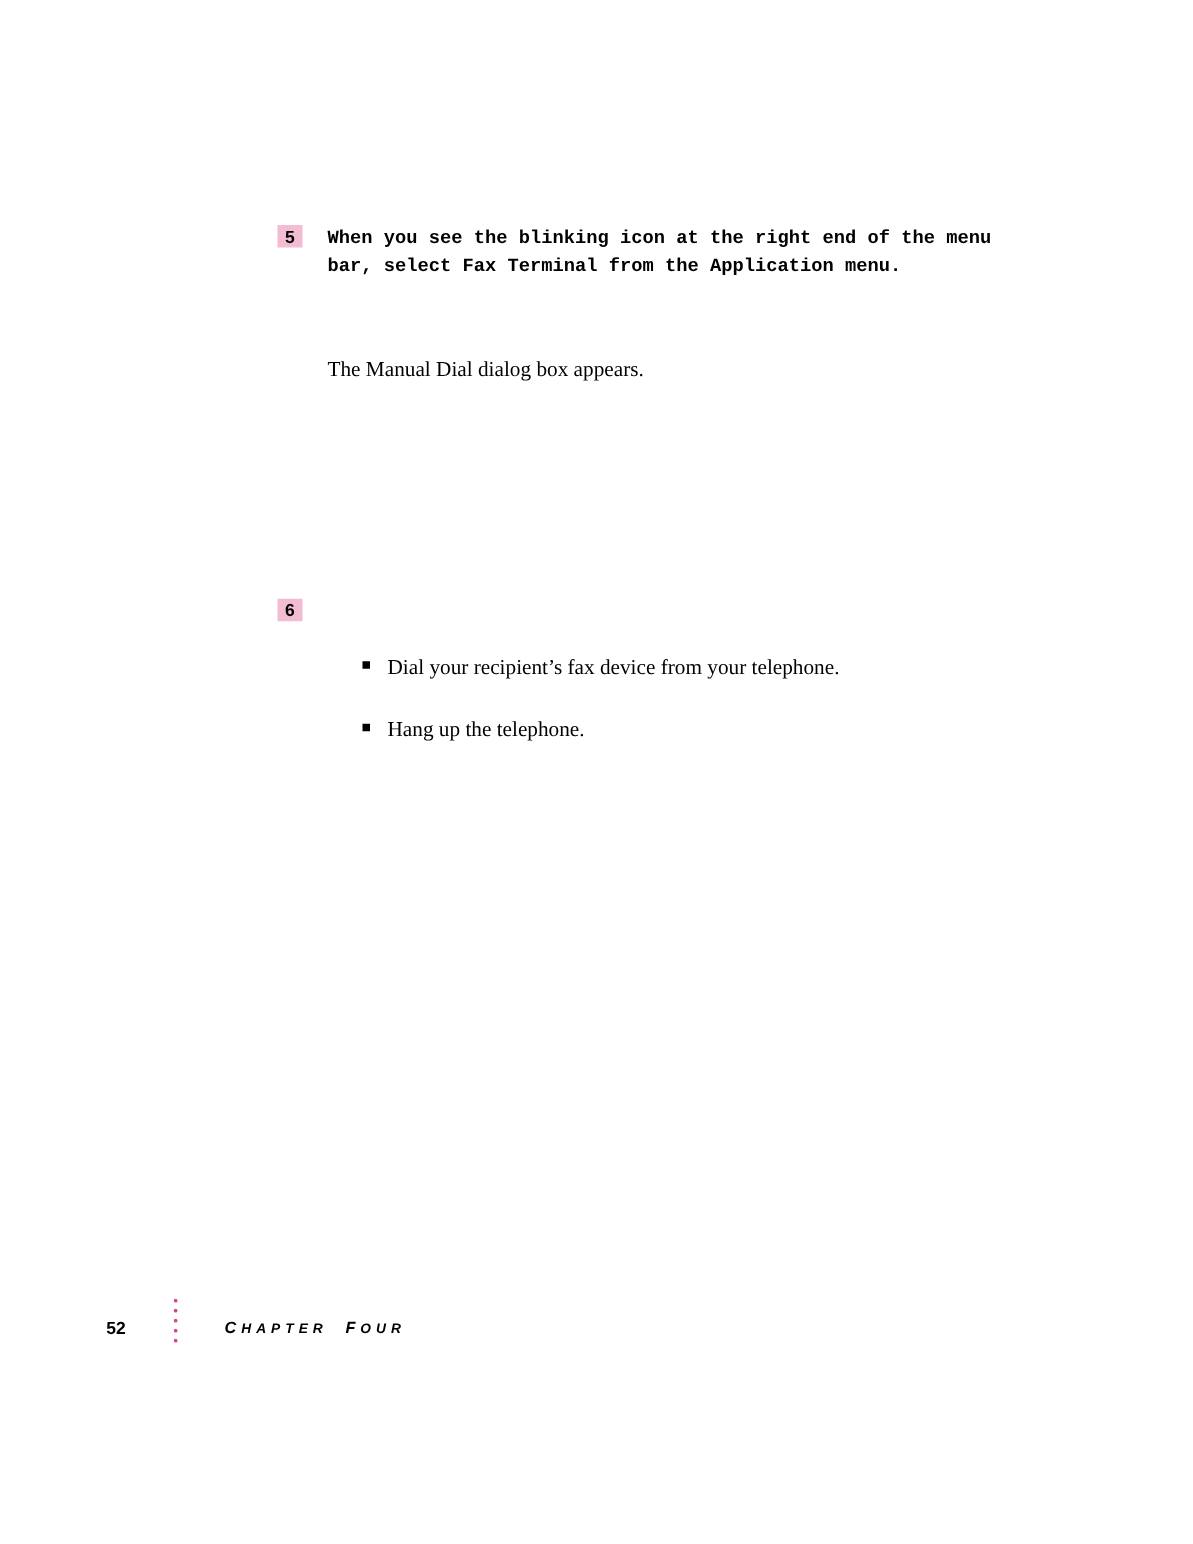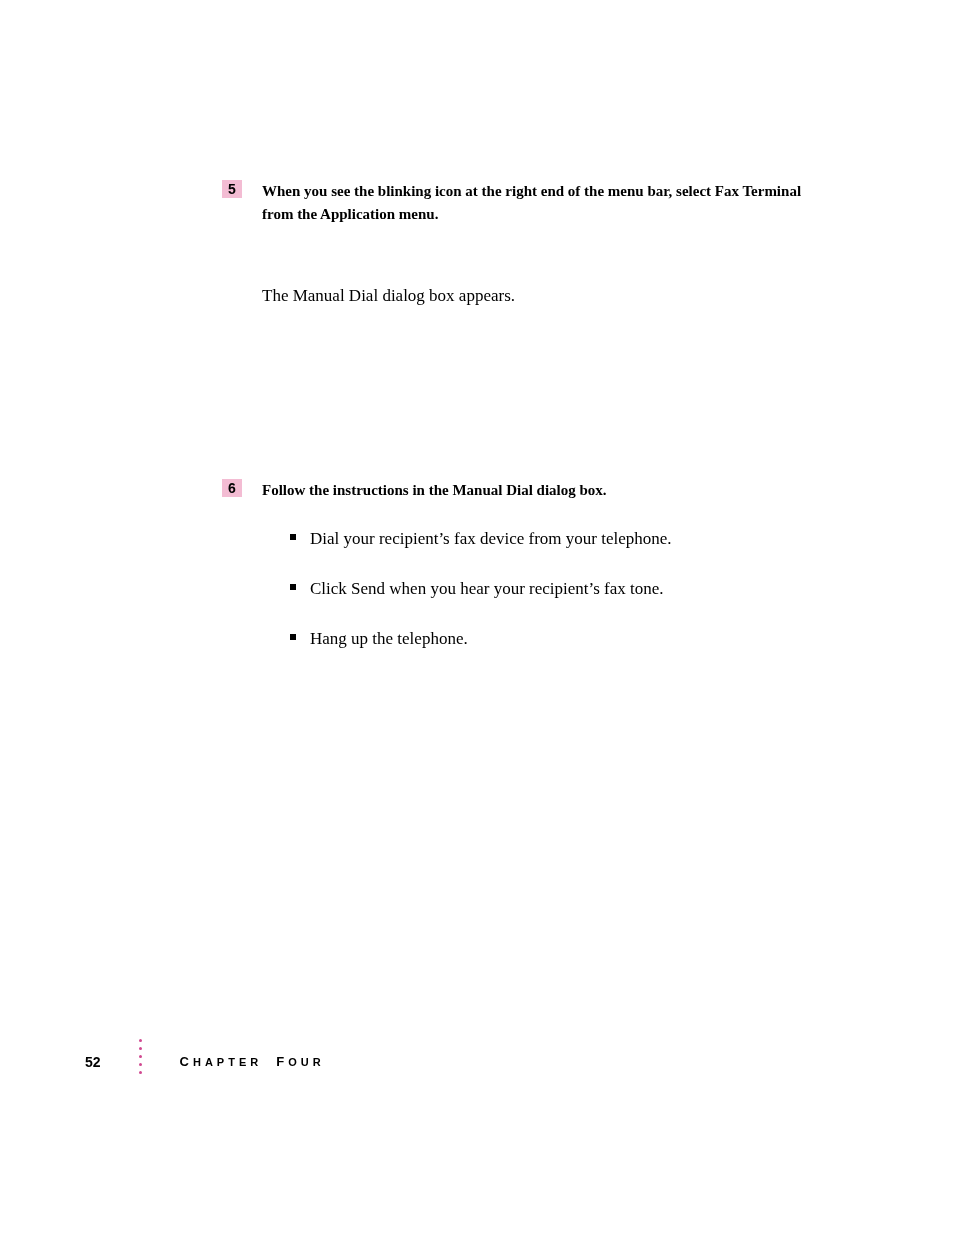--- a/index.html
+++ b/index.html
@@ -33,21 +33,21 @@
       font-weight: bold;
       width: 20px;
       height: 18px;
       display: flex;
       align-items: center;
       justify-content: center;
       margin-right: 20px;
       flex-shrink: 0;
     }
     .step-text {
-      font-family: Liberation Serif, serif;
+      font-family: Liberation Mono, monospace;
       font-size: 15px;
       font-weight: bold;
       line-height: 1.5;
       color: #000;
     }
     .body-text {
       font-family: Georgia, 'Times New Roman', serif;
       font-size: 17px;
       line-height: 1.6;
       color: #000;
@@ -113,49 +113,45 @@
       background: #d04890;
       border-radius: 50%;
     }
     .chapter-text {
       font-family: Arial, Helvetica, sans-serif;
       font-size: 11px;
       font-weight: bold;
       color: #000;
       letter-spacing: 4px;
       text-transform: uppercase;
+      font-style: italic;
     }
     .chapter-word {
       font-size: 13px;
     }
   </style>
 </head>
 <body>
 
 <div class="content">
   <div class="step">
     <div class="step-num">5</div>
     <div class="step-text">When you see the blinking icon at the right end of the menu bar, select Fax Terminal from the Application menu.</div>
   </div>
 
   <div class="body-text">The Manual Dial dialog box appears.</div>
 
   <div class="step6">
     <div class="step-num">6</div>
-    <div class="step-text">Follow the instructions in the Manual Dial dialog box.</div>
   </div>
 
   <div class="bullets">
     <div class="bullet-item">
       <div class="bullet-square"></div>
       <div class="bullet-text">Dial your recipient’s fax device from your telephone.</div>
-    </div>
-    <div class="bullet-item">
-      <div class="bullet-square"></div>
-      <div class="bullet-text">Click Send when you hear your recipient’s fax tone.</div>
     </div>
     <div class="bullet-item">
       <div class="bullet-square"></div>
       <div class="bullet-text">Hang up the telephone.</div>
     </div>
   </div>
 </div>
 
 <div class="footer">
   <div class="page-num">52</div>

